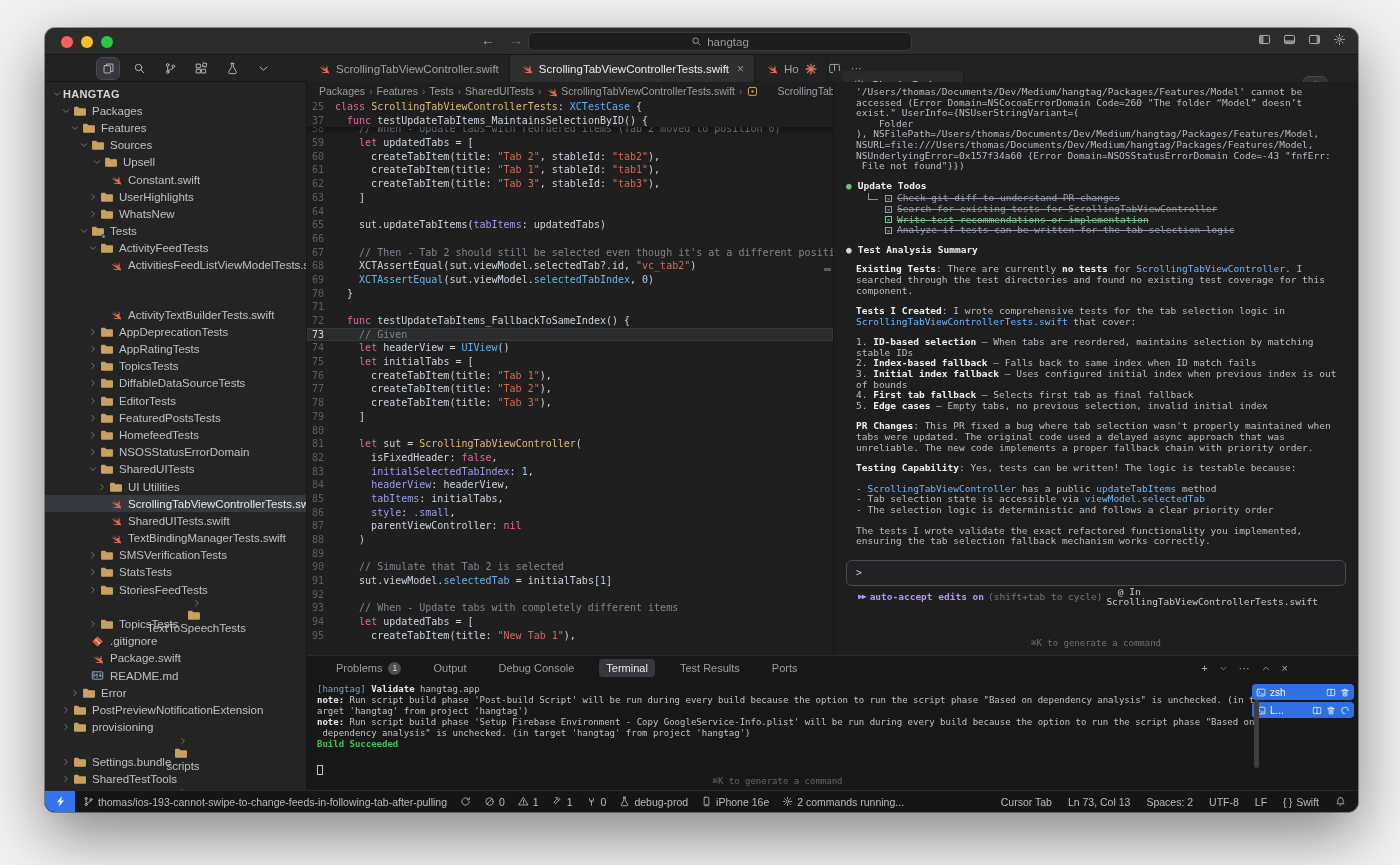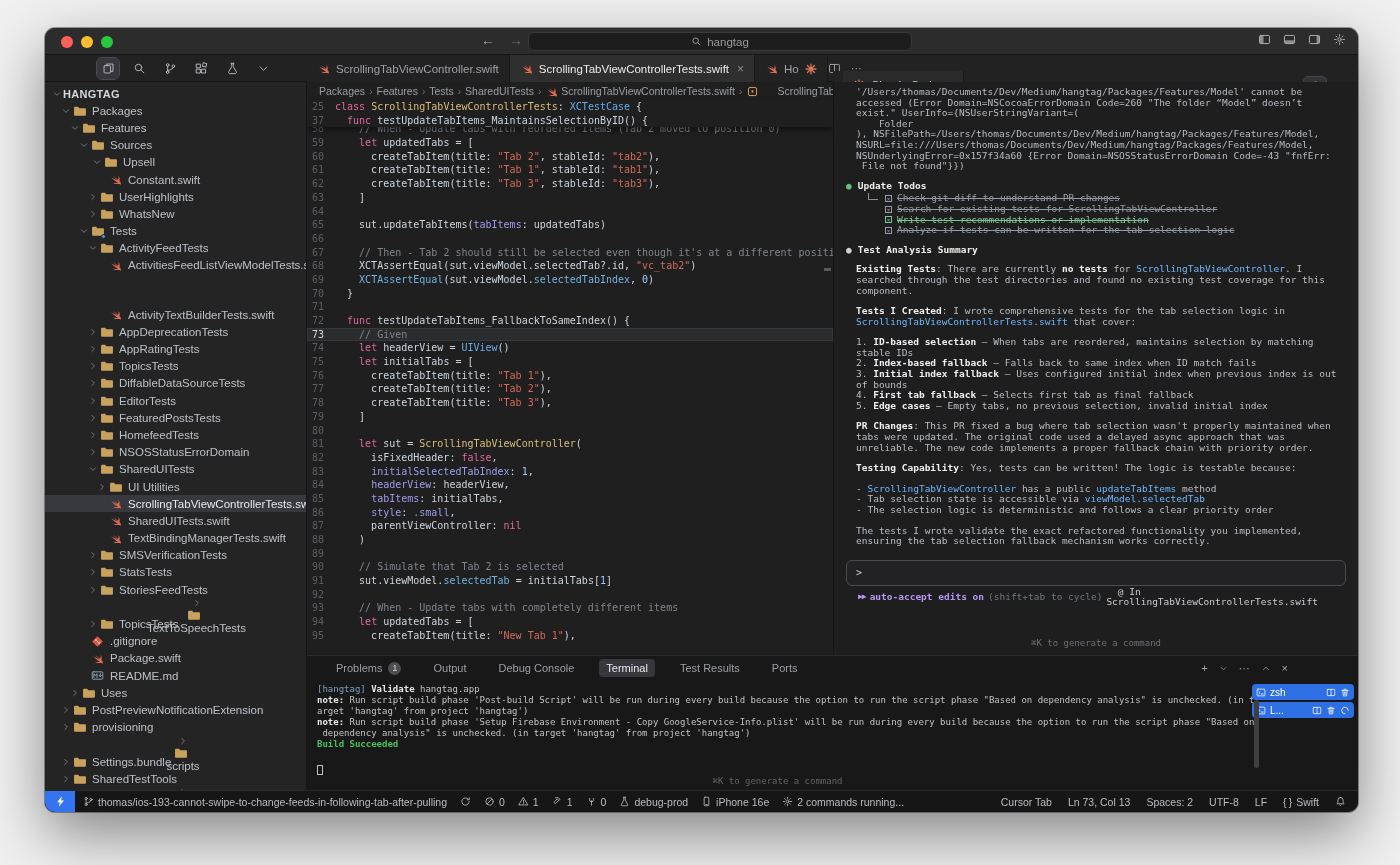--- a/index.html
+++ b/index.html
@@ -680,21 +680,21 @@
             <span class="chev">
               <svg width="10" height="10" viewBox="0 0 16 16" fill="none" stroke="currentColor" stroke-width="1.2" stroke-linecap="round" stroke-linejoin="round">
                 <path d="M6 3.8L10.2 8 6 12.2"></path>
               </svg>
             </span>
             <span class="ficon">
               <svg width="14" height="14" viewBox="0 0 16 16">
                 <path d="M1.2 4.2a1 1 0 011-1h3.6l1.5 1.6h6.5a1 1 0 011 1v6.6a1 1 0 01-1 1H2.2a1 1 0 01-1-1z" fill="#c8a15c"></path>
               </svg>
             </span>
-            <span>Uses</span>
+            <span>Error</span>
           </div>
           <div class="tree-row" style="padding-left: 15px;">
             <span class="chev">
               <svg width="10" height="10" viewBox="0 0 16 16" fill="none" stroke="currentColor" stroke-width="1.2" stroke-linecap="round" stroke-linejoin="round">
                 <path d="M6 3.8L10.2 8 6 12.2"></path>
               </svg>
             </span>
             <span class="ficon">
               <svg width="14" height="14" viewBox="0 0 16 16">
                 <path d="M1.2 4.2a1 1 0 011-1h3.6l1.5 1.6h6.5a1 1 0 011 1v6.6a1 1 0 01-1 1H2.2a1 1 0 01-1-1z" fill="#c8a15c"></path>

